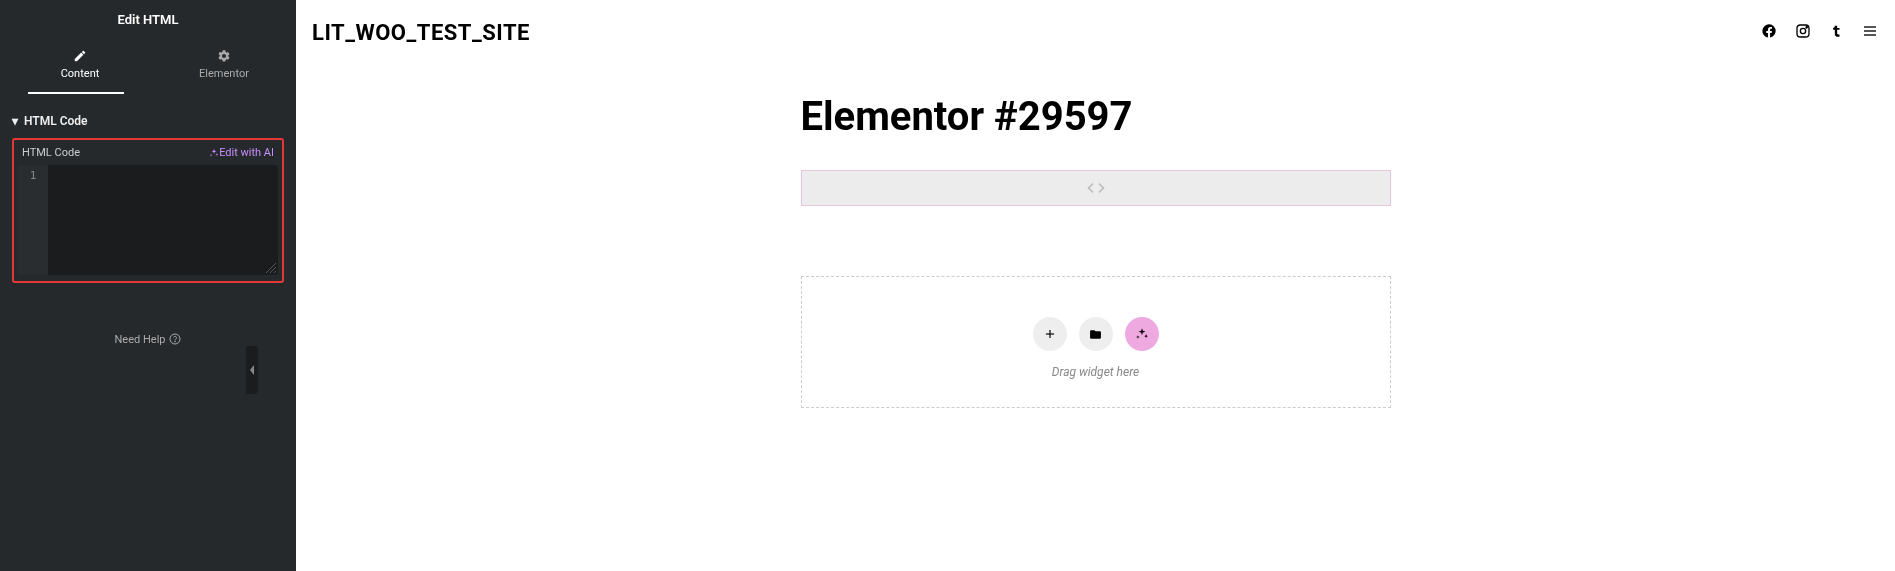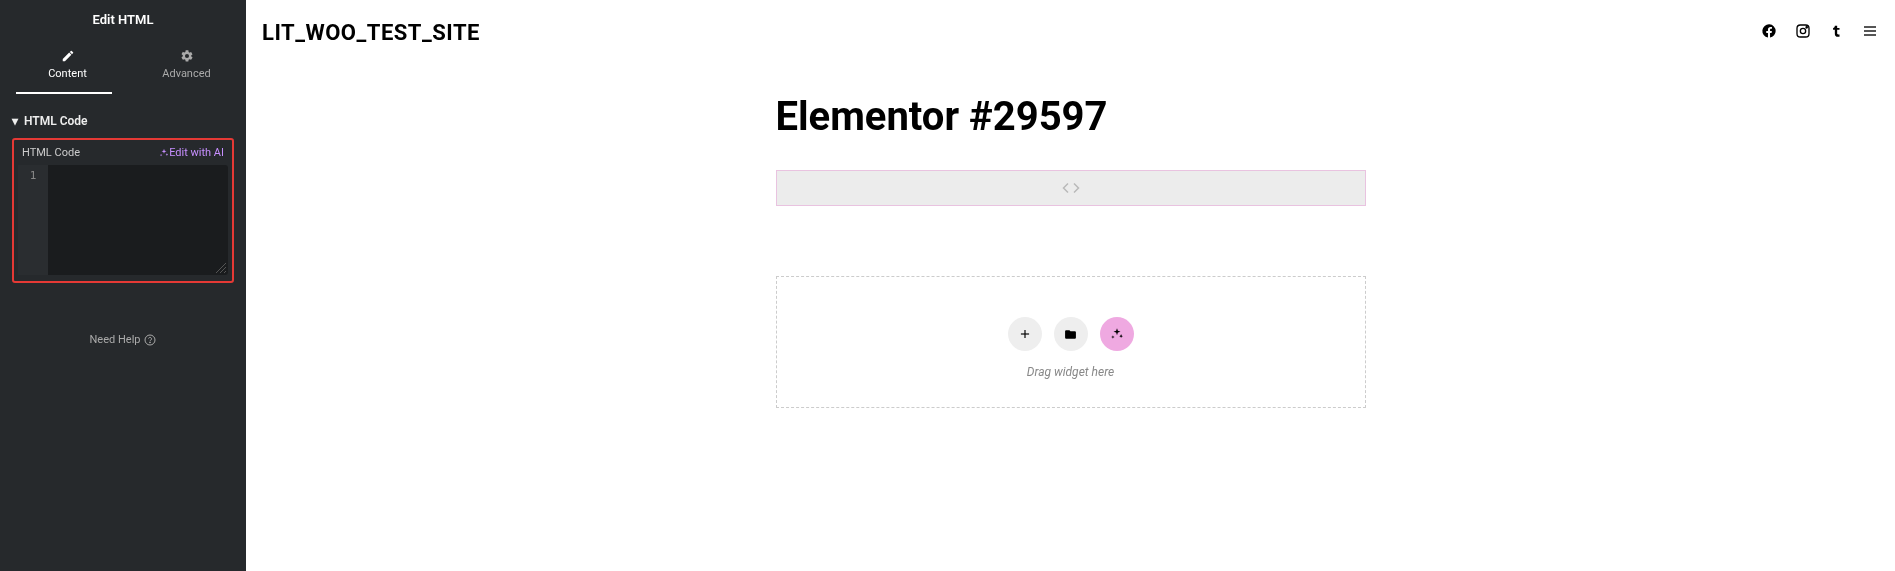--- a/index.html
+++ b/index.html
@@ -1,40 +1,40 @@
 <!DOCTYPE html>
 <html><head>
 <meta charset="utf-8">
 <style>
 * { margin: 0; padding: 0; box-sizing: border-box; }
 body { font-family: -apple-system, BlinkMacSystemFont, "Segoe UI", Roboto, sans-serif; display: flex; width: 1895px; height: 571px; background: #fff; }
 
 
-.sidebar { width: 246px; background: #26292c; color: #fff; flex-shrink: 0; display: flex; flex-direction: column; }
+.sidebar { width: 296px; background: #26292c; color: #fff; flex-shrink: 0; display: flex; flex-direction: column; }
 .sidebar-header { text-align: center; padding: 12px 0; font-size: 13px; font-weight: 600; }
 .tabs { display: flex; }
 .tab { flex: 1; text-align: center; padding: 10px 0 14px; font-size: 11px; color: #aaa; cursor: pointer; position: relative; }
 .tab.active { color: #fff; padding-left: 8px; }
 .tab.active::after { content: ""; position: absolute; bottom: 0; left: 50%; transform: translateX(-50%); width: 96px; height: 2px; background: #fff; }
 .tab-icon { display: block; margin: 0 auto 4px; }
 
 .section { padding: 12px 12px 0; }
 .section-header { display: flex; align-items: center; font-size: 12px; font-weight: 600; padding: 8px 0; cursor: pointer; color: #eee; }
 .caret { margin-right: 6px; }
 
 .field-highlight { border: 2px solid #e53935; border-radius: 3px; padding: 4px 4px 6px; margin: 2px 0 0; }
 .field-row { display: flex; justify-content: space-between; align-items: center; font-size: 11px; padding: 2px 4px 6px; color: #ccc; }
 .ai-link { color: #c78fff; font-size: 11px; display: flex; align-items: center; gap: 0; cursor: pointer; }
 
 .code-editor { background: #1a1c1e; border-radius: 3px; display: flex; height: 110px; position: relative; }
 .gutter { width: 30px; background: #2a2d30; text-align: center; padding-top: 4px; font-size: 11px; color: #888; font-family: monospace; }
 .code-body { flex: 1; }
 .code-resizer { position: absolute; right: 2px; bottom: 2px; width: 10px; height: 10px; color: #555; }
 
-.need-help { text-align: center; font-size: 11px; color: #aaa; margin-top: 50px; display: flex; justify-content: center; align-items: center; gap: 4px; cursor: pointer; }
+.need-help { text-align: center; font-size: 11px; color: #aaa; margin-top: 50px; display: flex; justify-content: center; align-items: flex-start; gap: 4px; cursor: pointer; }
 
 .collapse-handle { position: absolute; left: 246px; top: 346px; width: 12px; height: 48px; background: #1a1c1e; border-radius: 0 4px 4px 0; display: flex; align-items: center; justify-content: center; color: #888; cursor: pointer; }
 
 
 .canvas { flex: 1; background: #fff; position: relative; padding: 20px 16px; }
 .site-header { display: flex; justify-content: space-between; align-items: center; margin-bottom: 40px; }
 .site-title { font-size: 22px; font-weight: 700; letter-spacing: 0.5px; }
 .header-icons { display: flex; gap: 18px; align-items: center; font-size: 16px; }
 .header-icons .icon-btn { cursor: pointer; color: #000; }
 
@@ -61,21 +61,21 @@
     <div class="tab active">
       <svg class="tab-icon" width="14" height="14" viewBox="0 0 24 24" fill="currentColor">
           <path d="M3 17.25V21h3.75L17.81 9.94l-3.75-3.75L3 17.25zM20.71 7.04a1 1 0 0 0 0-1.41l-2.34-2.34a1 1 0 0 0-1.41 0l-1.83 1.83 3.75 3.75 1.83-1.83z"></path>
         </svg>
       <span>Content</span>
     </div>
     <div class="tab">
       <svg class="tab-icon" width="14" height="14" viewBox="0 0 24 24" fill="currentColor">
           <path d="M19.14 12.94a7.07 7.07 0 0 0 .05-.94 7.07 7.07 0 0 0-.05-.94l2.03-1.58a.5.5 0 0 0 .12-.64l-1.92-3.32a.5.5 0 0 0-.6-.22l-2.39.96a7.03 7.03 0 0 0-1.62-.94l-.36-2.54A.5.5 0 0 0 13.9 2h-3.8a.5.5 0 0 0-.5.42l-.36 2.54c-.58.24-1.12.55-1.62.94l-2.39-.96a.5.5 0 0 0-.6.22L2.71 8.48a.5.5 0 0 0 .12.64l2.03 1.58a7.07 7.07 0 0 0-.05.94c0 .32.02.63.05.94l-2.03 1.58a.5.5 0 0 0-.12.64l1.92 3.32c.13.22.39.31.6.22l2.39-.96c.5.39 1.04.7 1.62.94l.36 2.54c.4.24.25.42.5.42h3.8c.25 0 .46-.18.5-.42l.36-2.54c.58-.24 1.12-.55 1.62-.94l2.39.96c.21.09.47 0 .6-.22l1.92-3.32a.5.5 0 0 0-.12-.64l-2.03-1.58zM12 15.5A3.5 3.5 0 1 1 12 8.5a3.5 3.5 0 0 1 0 7z"></path>
         </svg>
-      <span>Advanced</span>
+      <span>Elementor</span>
     </div>
   </div>
 
   <div class="section">
     <div class="section-header">
       <span class="caret">▾</span>
       <span>HTML Code</span>
     </div>
 
     <div class="field-highlight">

